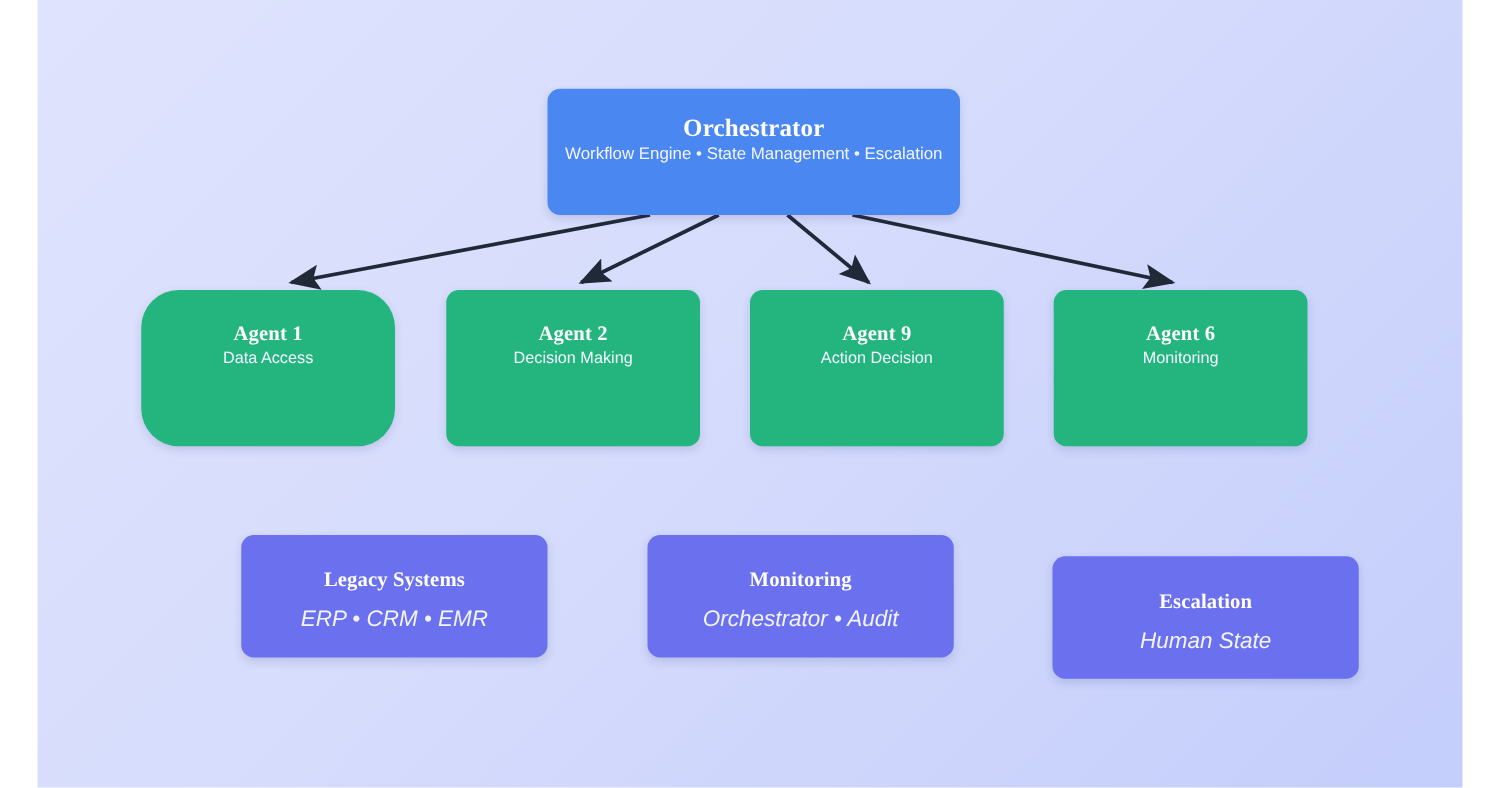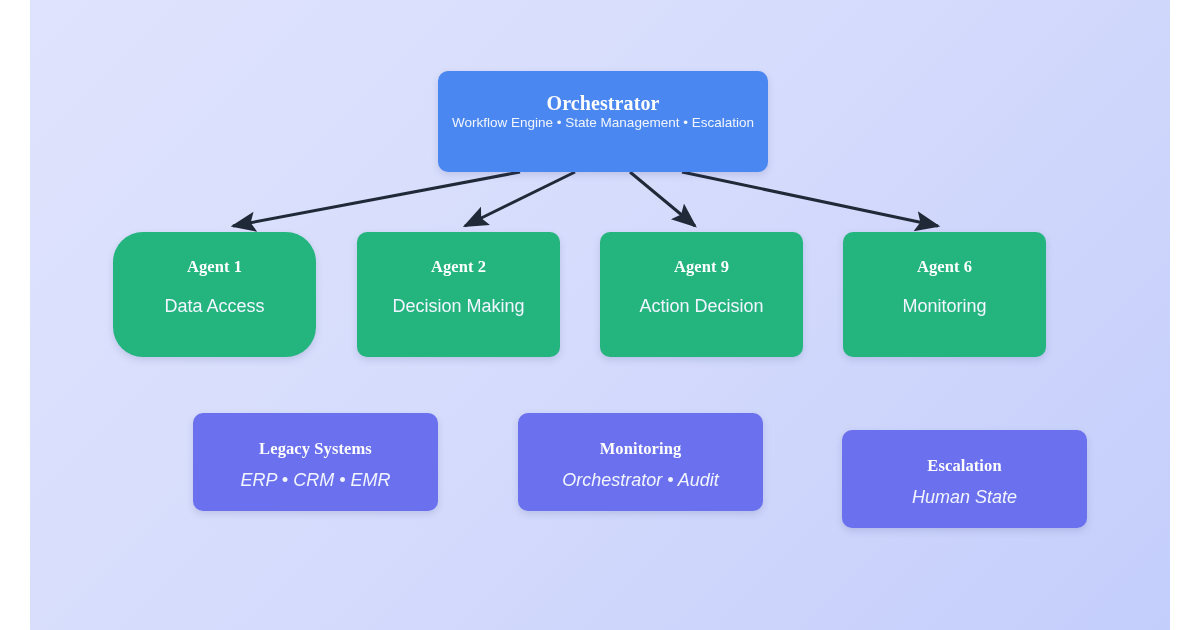--- a/index.html
+++ b/index.html
@@ -70,31 +70,31 @@
     top: 232px;
     width: 203px;
     height: 125px;
     background: #24b57f;
     padding-top: 25px;
   }
   .agent .title {
     font-size: 16.5px;
   }
   .agent .subtitle {
-    font-size: 18px;
-    margin-top: 19px;
+    font-size: 13px;
+    margin-top: 1px;
   }
   #agent-1 { left: 83px; border-radius: 30px; }
   #agent-2 { left: 327px; }
   #agent-3 { left: 570px; }
   #agent-4 { left: 813px; }
 
   
   .support {
-    top: 413px;
+    top: 428px;
     width: 245px;
     height: 98px;
     background: #6a70ee;
     padding-top: 26px;
   }
   .support .title {
     font-size: 16.5px;
   }
   .support .subtitle {
     font-size: 18px;

